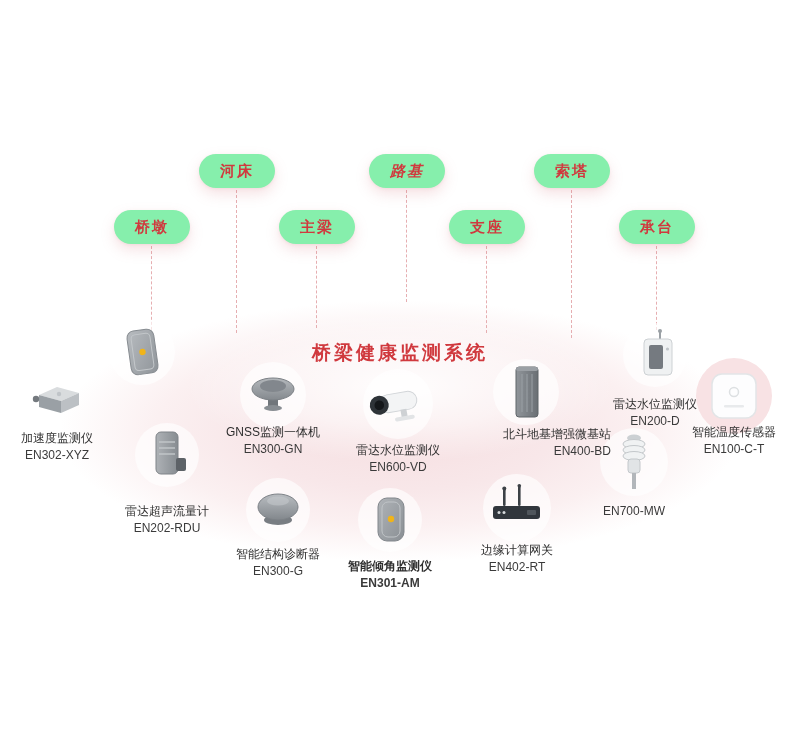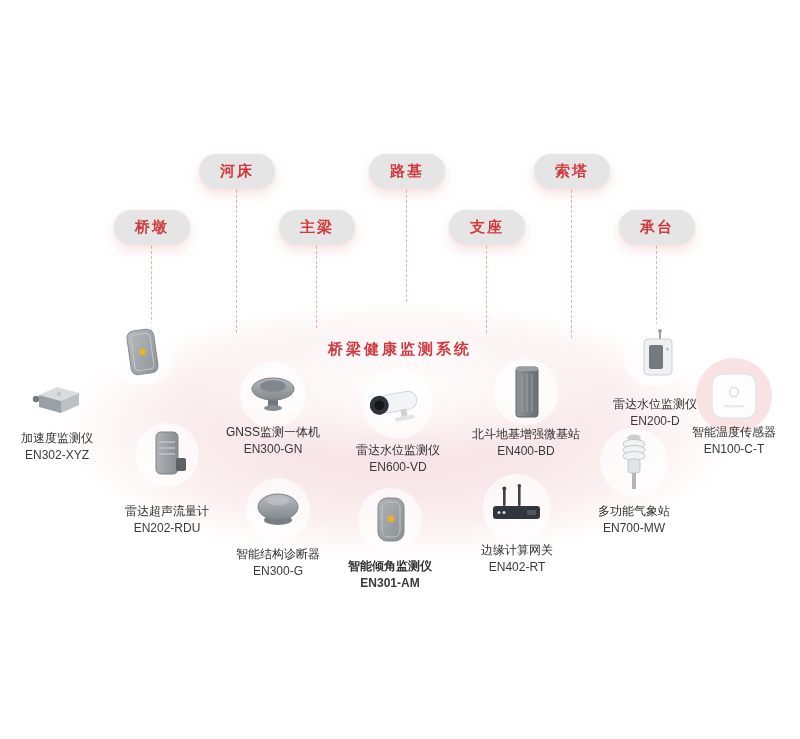--- a/index.html
+++ b/index.html
@@ -23,29 +23,29 @@
       rgba(255,255,255,0.95) 0%, rgba(255,255,255,0.55) 55%, rgba(255,255,255,0) 100%);
   }
   
   .dash {
     position:absolute; width:0;
     border-left:1.5px dashed #e6aeb1;
   }
   
   .pill {
     position:absolute; width:76px; height:34px; line-height:34px;
-    background:#e5e5e5; border-radius:17px; text-align:center;
+    background:#86efac; border-radius:17px; text-align:center;
     color:var(--accent,#d0393e); font-size:15px; font-weight:600;
     letter-spacing:2px;
     box-shadow:0 6px 14px rgba(213,125,130,0.22), 0 1px 3px rgba(213,125,130,0.12);
   }
   
   .title {
     position:absolute; left:400px; top:340px; transform:translateX(-50%);
-    color:var(--accent,#d0393e); font-size:15px; font-weight:700;
+    color:var(--accent,#d0393e); font-size:19px; font-weight:700;
     letter-spacing:3px; white-space:nowrap;
   }
   
   .halo {
     position:absolute; border-radius:50%;
     transform:translate(-50%,-50%);
     background:rgba(255,255,255,0.65);
   }
   .halo.pink { background:#f8e2e4; }
   
@@ -69,21 +69,21 @@
 
   <div class="dash" style="left:236px; top:190px; height:143px;"></div>
   <div class="dash" style="left:406px; top:190px; height:112px;"></div>
   <div class="dash" style="left:571px; top:190px; height:148px;"></div>
   <div class="dash" style="left:151px; top:246px; height:94px;"></div>
   <div class="dash" style="left:316px; top:246px; height:82px;"></div>
   <div class="dash" style="left:486px; top:246px; height:87px;"></div>
   <div class="dash" style="left:656px; top:246px; height:84px;"></div>
 
   <div class="pill" style="left:199px; top:154px;">河床</div>
-  <div class="pill" style="left:369px; top:154px;">路基</div>
+  <div class="pill" style="left:369px; top:154px;font-style:italic;">路基</div>
   <div class="pill" style="left:114px; top:210px;">桥墩</div>
 
   <div class="pill" style="left:534px; top:154px;">索塔</div>
   <div class="pill" style="left:279px; top:210px;">主梁</div>
   <div class="pill" style="left:619px; top:210px;">承台</div>
   <div class="pill" style="left:449px; top:210px;">支座</div>
 
   <div class="title">桥梁健康监测系统</div>
 
   <div class="halo" style="left:142px; top:352px; width:66px; height:66px;"></div>
@@ -270,34 +270,33 @@
     <div class="model">EN300-G</div>
   </div>
   <div class="dev-label" style="left:398px; top:442px;">
     <div class="name">雷达水位监测仪</div>
     <div class="model">EN600-VD</div>
   </div>
   <div class="dev-label" style="left:390px; top:558px;font-weight:bold;">
     <div class="name">智能倾角监测仪</div>
     <div class="model">EN301-AM</div>
   </div>
-  <div class="dev-label" style="left:526px; top:426px;">
+  <div class="dev-label" style="left:526px; top:426px;text-align:right;">
     <div class="name">北斗地基增强微基站</div>
     <div class="model">EN400-BD</div>
   </div>
   <div class="dev-label" style="left:517px; top:542px;">
     <div class="name">边缘计算网关</div>
     <div class="model">EN402-RT</div>
   </div>
   <div class="dev-label" style="left:655px; top:396px;">
     <div class="name">雷达水位监测仪</div>
     <div class="model">EN200-D</div>
   </div>
   <div class="dev-label" style="left:634px; top:503px;">
-    <div class="name">多功能气象站</div>
     <div class="model">EN700-MW</div>
   </div>
   <div class="dev-label" style="left:734px; top:424px;">
     <div class="name">智能温度传感器</div>
     <div class="model">EN100-C-T</div>
   </div>
 
 </div>
 
 </body></html>

